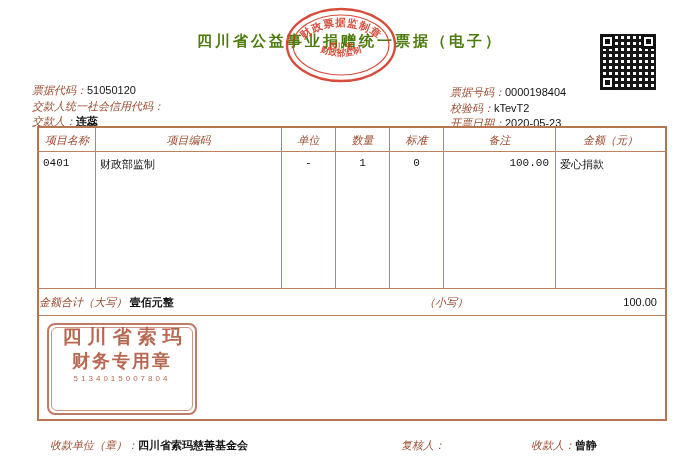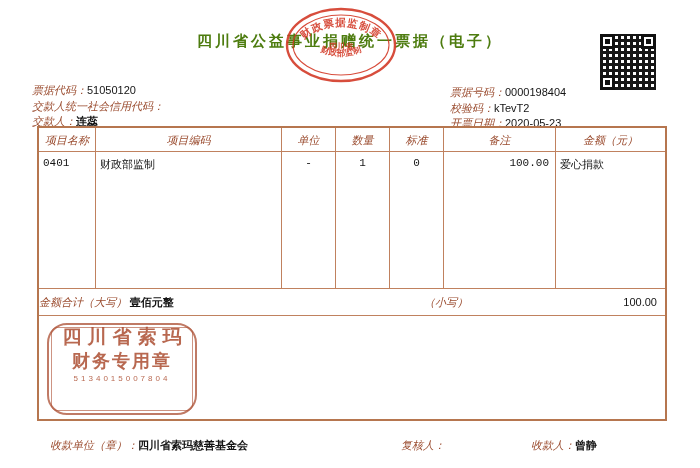--- a/index.html
+++ b/index.html
@@ -41,21 +41,21 @@
 
   .total-row{position:relative;height:26px;border-bottom:1px solid #c0815e;
              font-size:11px;line-height:26px;padding:0 0;}
   .total-lower-label{position:absolute;left:385px;top:0;}
   .total-lower-value{position:absolute;right:8px;top:0;}
 
   .remark-box{position:relative;height:103px;}
 
   
   .sq-stamp{position:absolute;left:8px;top:7px;width:150px;height:92px;
-            border:2px solid rgba(171,77,49,.75);border-radius:20px;
+            border:2px solid rgba(171,77,49,.75);border-radius:8px;
             color:rgba(171,77,49,.85);text-align:center;box-sizing:border-box;}
   .sq-stamp .inner{position:absolute;inset:2px;border:1px solid rgba(171,77,49,.6);
                    border-radius:6px;}
   .sq-line{font-size:19px;font-weight:bold;letter-spacing:6px;line-height:23px;
            margin-left:6px;}
   .sq-line3{font-size:18px;font-weight:bold;letter-spacing:2px;line-height:26px;}
   .sq-num{font-size:8px;letter-spacing:3px;line-height:10px;font-family:Liberation Sans, sans-serif;text-align:center;}
 
   
   .footer{position:absolute;left:0;top:438px;width:100%;height:16px;font-size:11px;margin-left:8px;}

